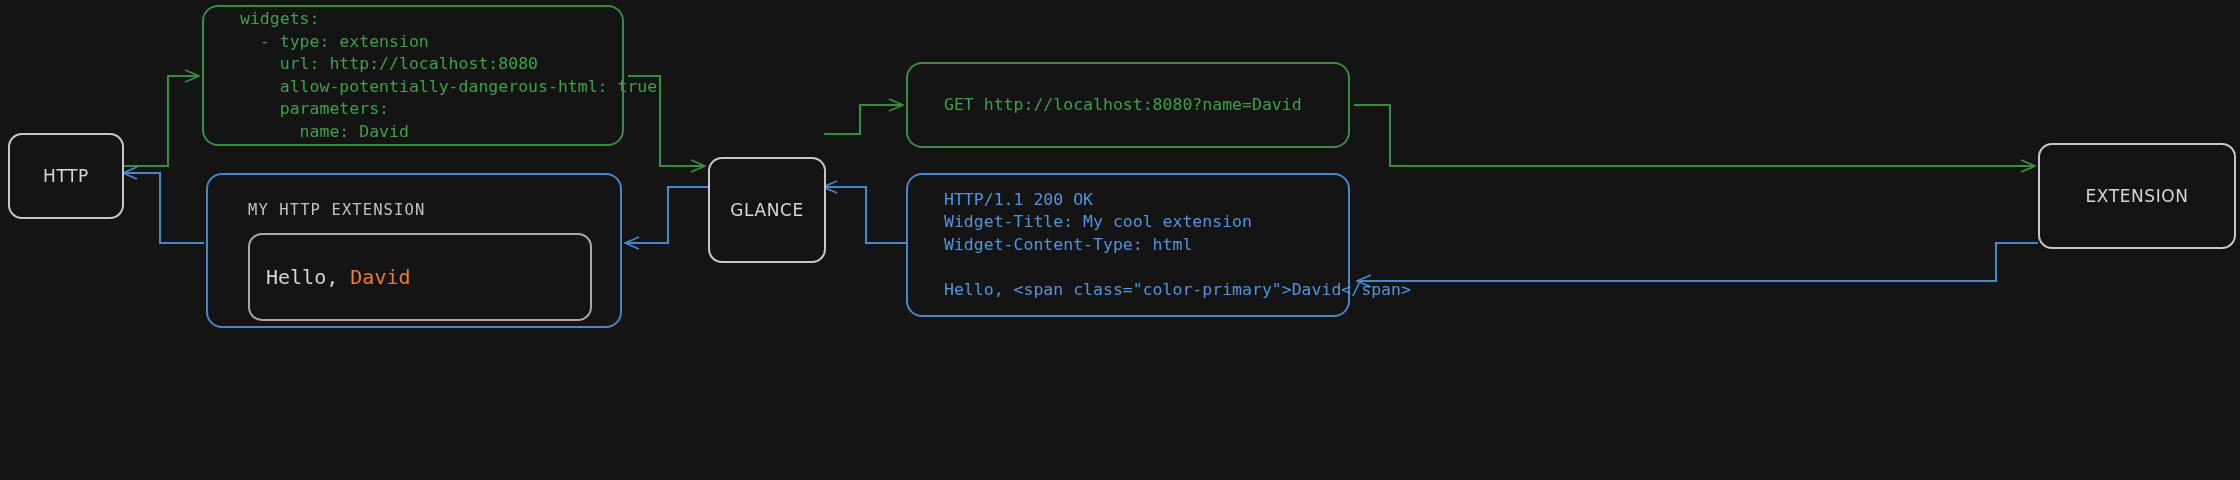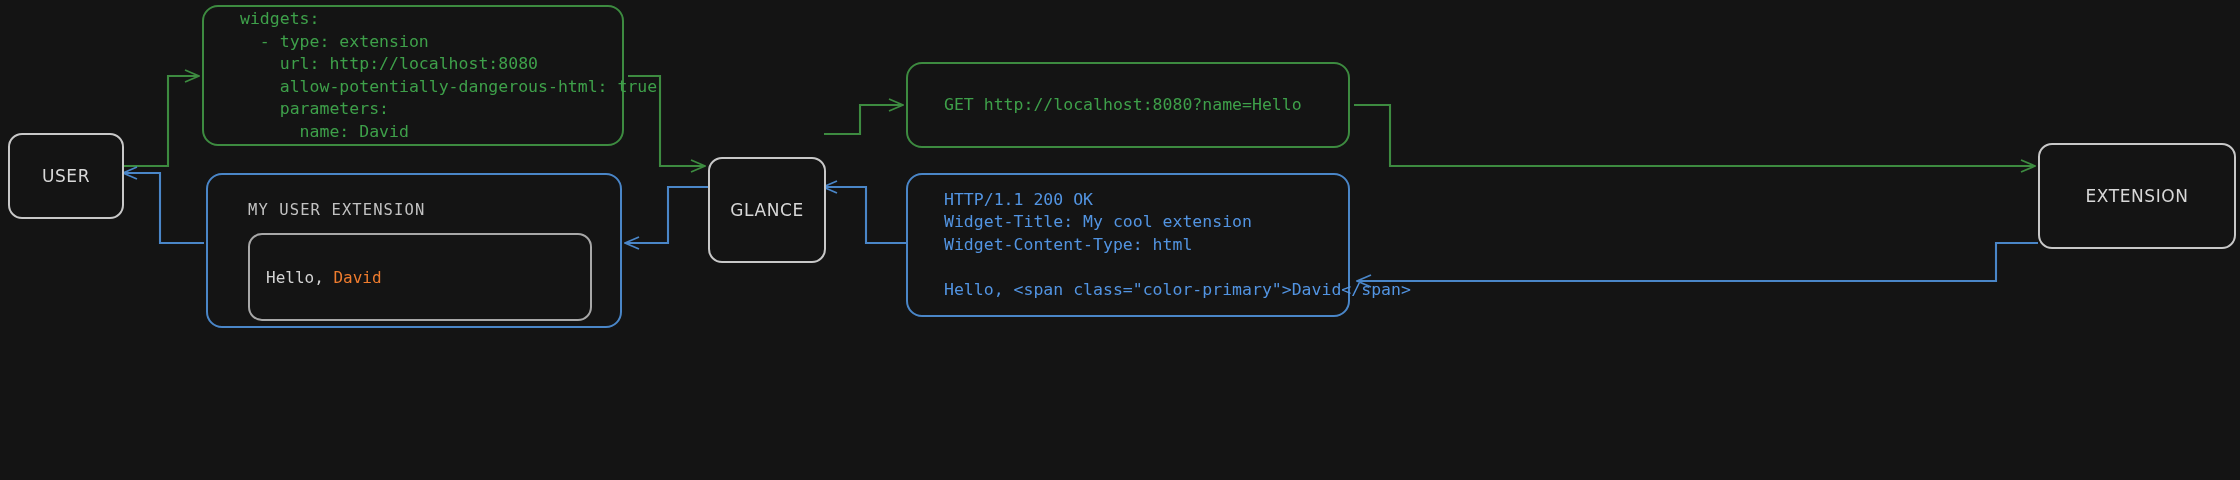--- a/index.html
+++ b/index.html
@@ -39,21 +39,21 @@
   }
   .widget-title{
     color:#c2c2c2;font-size:15.5px;letter-spacing:1.1px;margin-bottom:14px;
     font-family:"DejaVu Sans Mono","Liberation Mono",monospace;
   }
   .widget-inner{
     border:2px solid #a8a8a8;border-radius:14px;height:88px;box-sizing:border-box;
     display:flex;align-items:center;padding-left:16px;
   }
   .widget-text{
-    color:#d4d4d4;font-size:16px;
+    color:#d4d4d4;font-size:20px;
     font-family:"DejaVu Sans Mono","Liberation Mono",monospace;
   }
   .hl-primary{color:#ef7c2e;}
 </style>
 </head>
 <body>
 
 <div id="stage">
 
   <svg class="wires" viewBox="0 0 2240 480" width="2240" height="480">
@@ -75,52 +75,52 @@
 
     <g fill="none" stroke="#4a86c8" stroke-width="2.1">
       <path d="M2038,243 L1996,243 L1996,281 L1358,281" marker-end="url(#ahb)"></path>
       <path d="M906,243 L866,243 L866,187 L824,187" marker-end="url(#ahb)"></path>
       <path d="M708,187 L668,187 L668,243 L626,243" marker-end="url(#ahb)"></path>
       <path d="M204,243 L160,243 L160,173 L124,173" marker-end="url(#ahb)"></path>
     </g>
   </svg>
 
   <div class="node" style="left:8px;top:133px;width:112px;height:82px;">
-    <span>USER</span>
+    <span>HTTP</span>
   </div>
 
   <div class="node" style="left:708px;top:110px;width:114px;height:102px;margin-top:47px;">
     <span>GLANCE</span>
   </div>
 
   <div class="node" style="left:2038px;top:110px;width:194px;height:102px;margin-top:33px;">
     <span>EXTENSION</span>
   </div>
 
   <div class="codebox green" style="left:202px;top:5px;width:422px;height:141px;">
     <pre class="code green">widgets:
   - type: extension
     url: http://localhost:8080
     allow-potentially-dangerous-html: true
     parameters:
       name: David</pre>
   </div>
 
   <div class="codebox green" style="left:906px;top:62px;width:444px;height:86px;">
-    <pre class="code green">GET http://localhost:8080?name=Hello</pre>
+    <pre class="code green">GET http://localhost:8080?name=David</pre>
   </div>
 
   <div class="codebox blue" style="left:906px;top:173px;width:444px;height:144px;">
     <pre class="code blue">HTTP/1.1 200 OK
 Widget-Title: My cool extension
 Widget-Content-Type: html
 
 Hello, &lt;span class="color-primary"&gt;David&lt;/span&gt;</pre>
   </div>
 
   <div class="widgetbox" style="left:206px;top:173px;width:416px;height:155px;">
-    <div class="widget-title">MY USER EXTENSION</div>
+    <div class="widget-title">MY HTTP EXTENSION</div>
     <div class="widget-inner">
       <span class="widget-text"><span>Hello, </span><span class="hl-primary">David</span></span>
     </div>
   </div>
 
 </div>
 
 </body></html>

